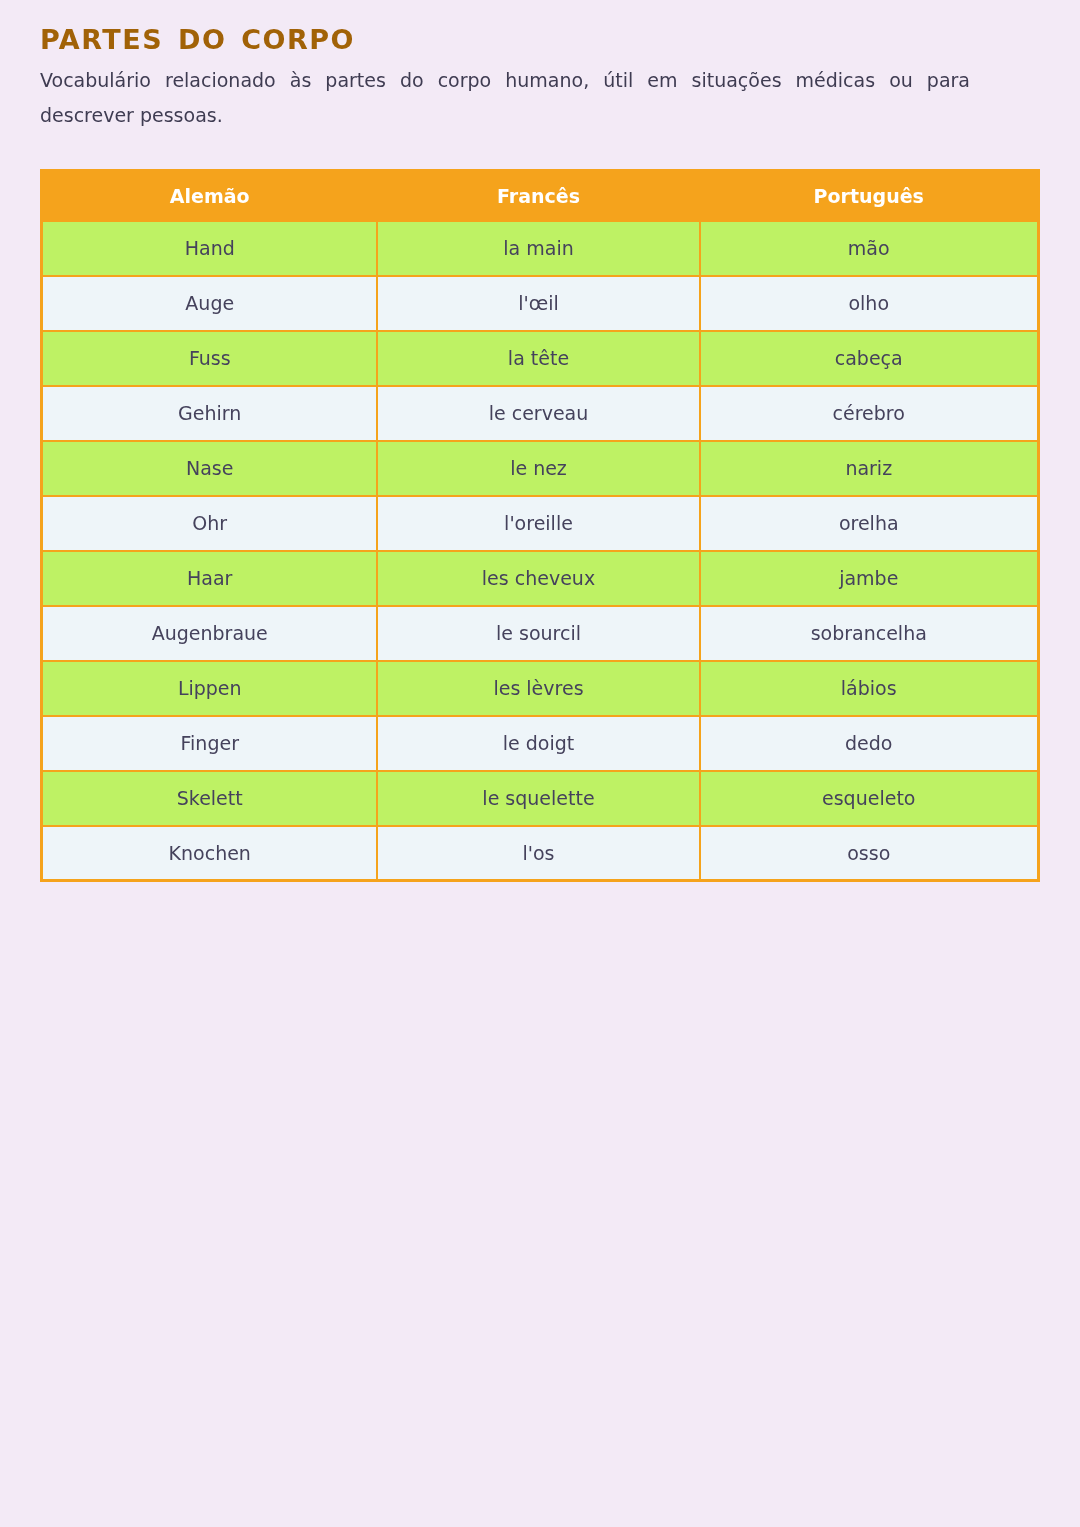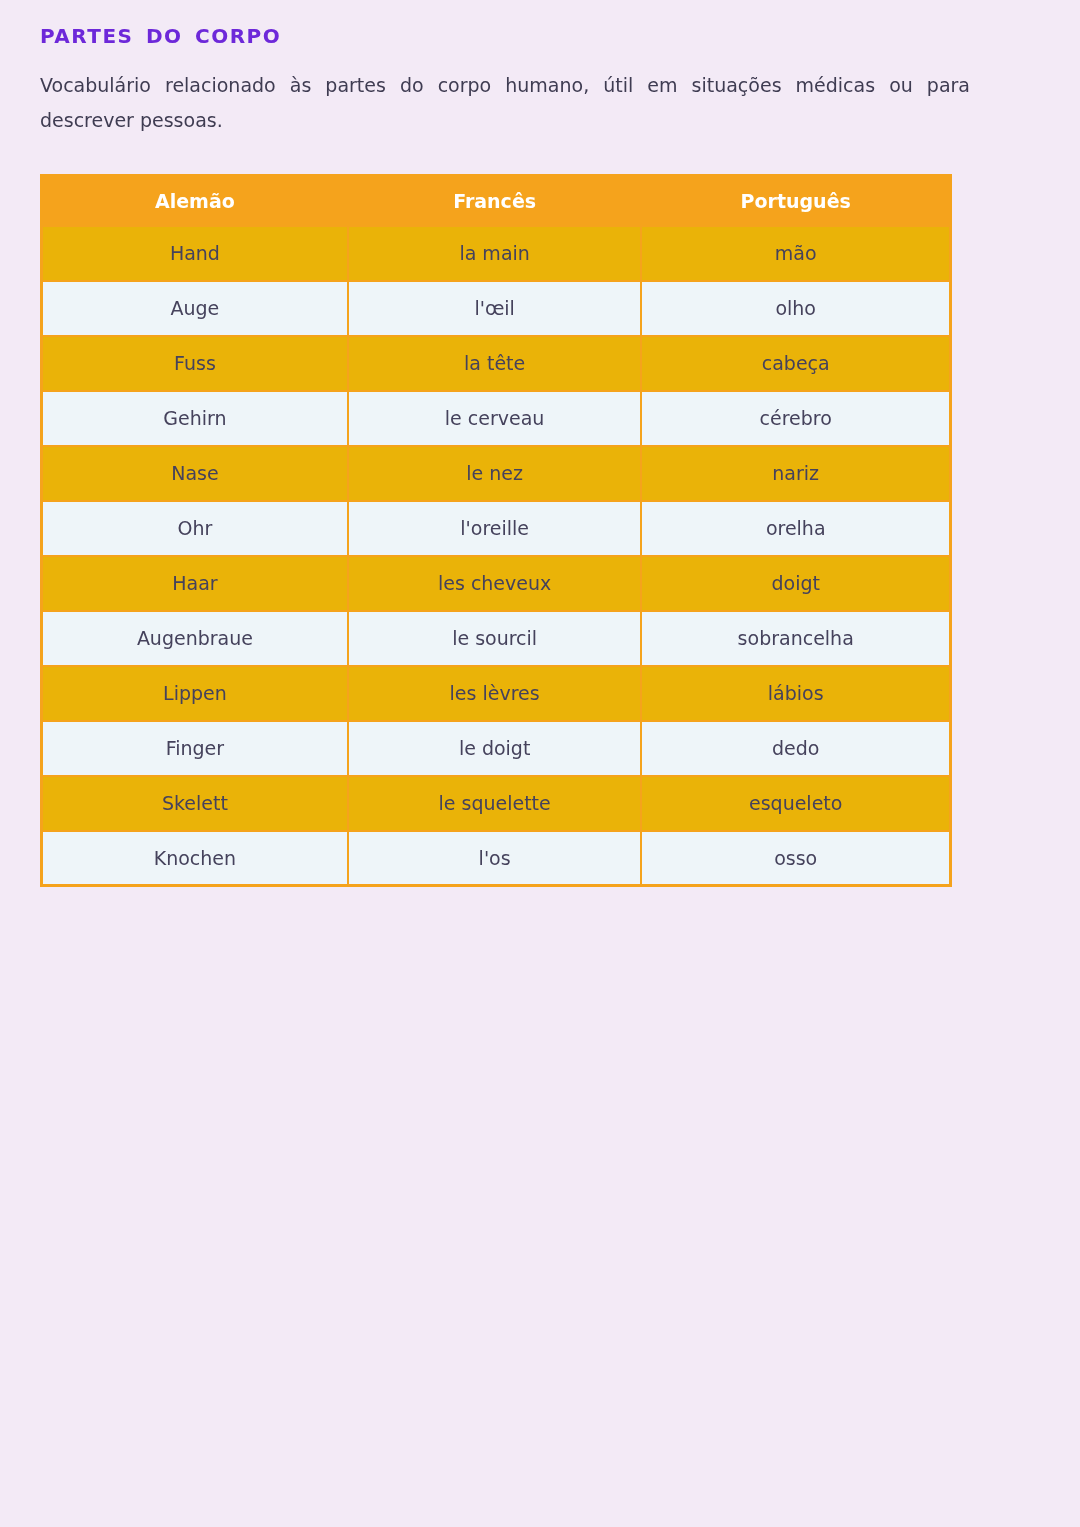--- a/index.html
+++ b/index.html
@@ -4,56 +4,56 @@
 <style>
   * { box-sizing: border-box; margin: 0; padding: 0; }
   html, body { width: 1080px; min-height: 1527px; }
   body {
     background: #f3eaf6;
     font-family: "DejaVu Sans", "Liberation Sans", sans-serif;
     color: #46425a;
   }
   .page { padding: 14px 40px 40px 40px; }
   .title {
-    color: #6d28d9;
-    font-size: 20px;
+    color: #a16207;
+    font-size: 27px;
     font-weight: bold;
     letter-spacing: 1.5px;
     margin-top: 10px;
     word-spacing: 4px;
   }
   .subtitle {
-    margin-top: 20px;
+    margin-top: 8px;
     font-size: 19px;
     line-height: 1.85;
     color: #3f3c52;
     max-width: 930px;
     text-align: justify;
   }
   table.vocab {
     margin-top: 36px;
-    width: 912px;
+    width: 1000px;
     border-collapse: collapse;
     table-layout: fixed;
     border: 3px solid #f5a31c;
   }
   table.vocab th, table.vocab td {
     border: 2px solid #f5a31c;
     text-align: center;
     font-size: 19px;
     padding: 0 8px;
   }
   table.vocab th {
     background: #f5a31c;
     color: #ffffff;
     font-weight: bold;
     height: 50px;
   }
   table.vocab td {
-    background: #eab308;
+    background: #bef264;
     color: #45425c;
     height: 55px;
   }
   table.vocab tbody tr:nth-child(even) td { background: #eef5f9; }
   table.vocab col.c1 { width: 33.7%; }
   table.vocab col.c2 { width: 32.3%; }
   table.vocab col.c3 { width: 34%; }
 </style>
 </head>
 <body>
@@ -102,21 +102,21 @@
           <td>nariz</td>
         </tr>
         <tr>
           <td>Ohr</td>
           <td>l'oreille</td>
           <td>orelha</td>
         </tr>
         <tr>
           <td>Haar</td>
           <td>les cheveux</td>
-          <td>doigt</td>
+          <td>jambe</td>
         </tr>
         <tr>
           <td>Augenbraue</td>
           <td>le sourcil</td>
           <td>sobrancelha</td>
         </tr>
         <tr>
           <td>Lippen</td>
           <td>les lèvres</td>
           <td>lábios</td>

